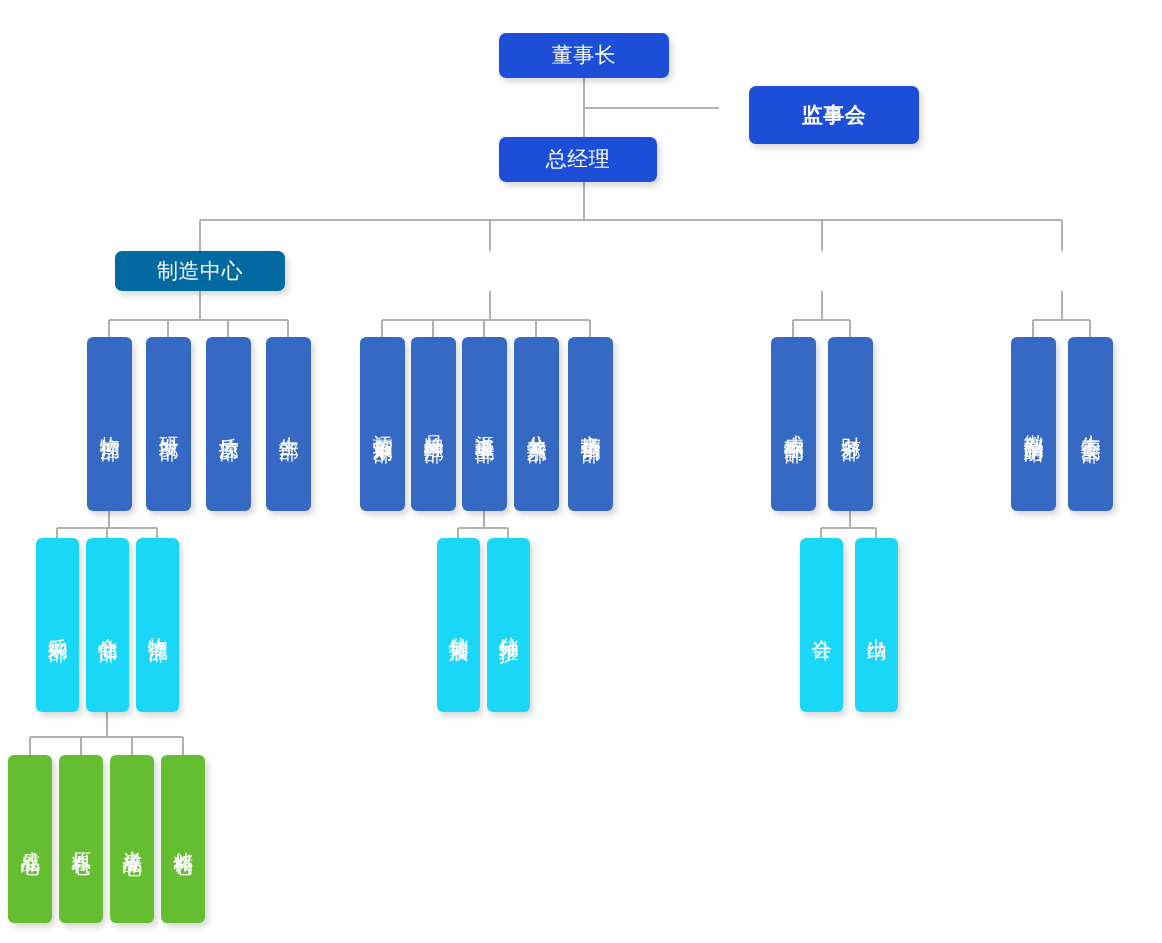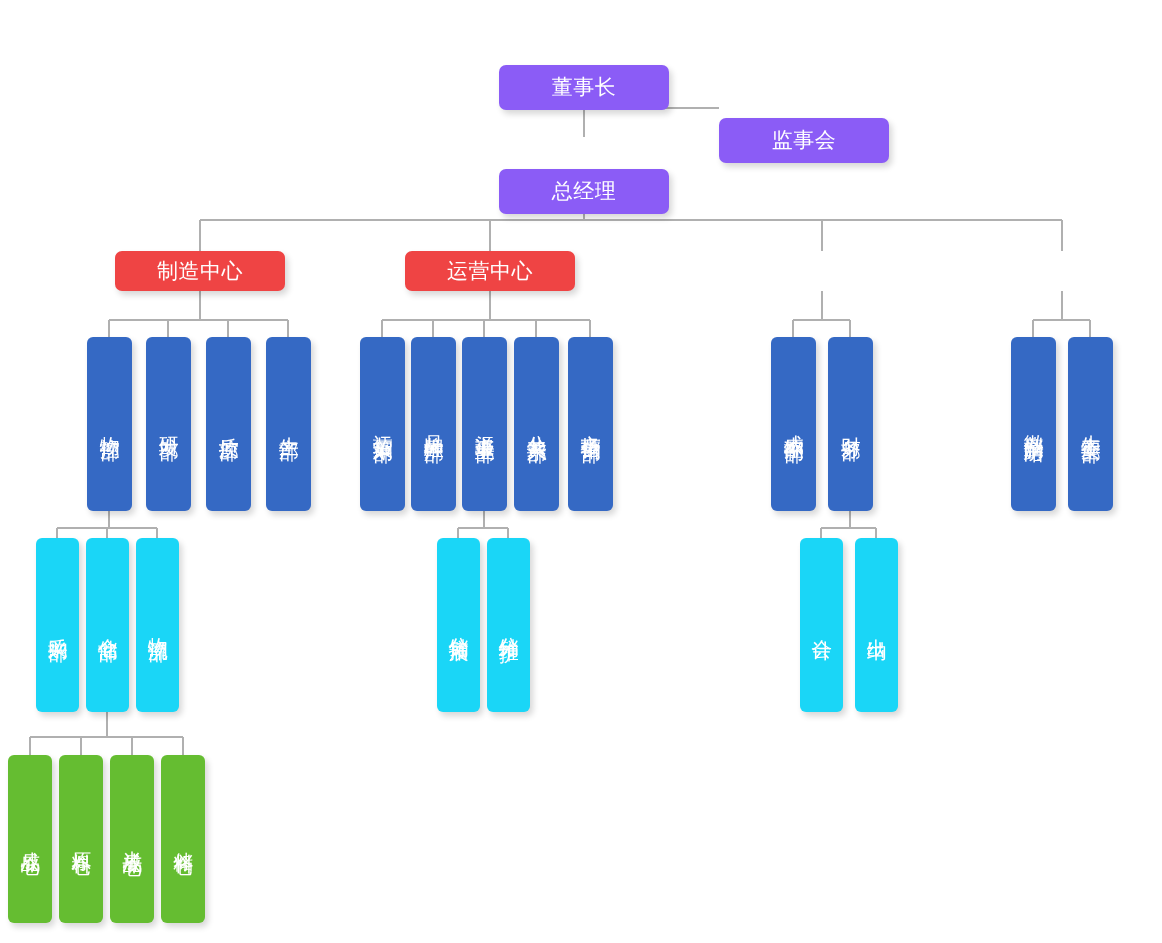--- a/index.html
+++ b/index.html
@@ -45,22 +45,22 @@
     font-size: 21px;
   }
   
   .node.v {
     font-size: 20px;
     writing-mode: vertical-rl;
     text-orientation: upright;
     letter-spacing: 2px;
     padding: 4px 0;
   }
-  .lv-red    { background: #8b5cf6; margin-top: 32px; }
-  .lv-orange { background: #ef4444; }
+  .lv-red    { background: #1d4ed8; }
+  .lv-orange { background: #0369a1; }
   .lv-blue   { background: #3569c4; }
   .lv-cyan   { background: #1ad6f7; }
   .lv-green  { background: #65bd31; }
 
   .node.v.lv-blue  { border-radius: 6px; }
   .node.v.lv-cyan  { border-radius: 6px; }
   .node.v.lv-green { border-radius: 6px; }
 </style>
 </head>
 <body>
@@ -127,33 +127,30 @@
       <path d="M30,737 L30,755"></path>
       <path d="M81,737 L81,755"></path>
       <path d="M132,737 L132,755"></path>
       <path d="M183,737 L183,755"></path>
     </g>
   </svg>
 
   <div class="node h lv-red" style="left:499px;top:33px;width:170px;height:45px;">
     <span>董事长</span>
   </div>
-  <div class="node h lv-red" style="left:719px;top:86px;width:170px;height:45px;">
+  <div class="node h lv-red" style="left:749px;top:86px;width:170px;height:58px;font-weight:bold;">
     <span>监事会</span>
   </div>
-  <div class="node h lv-red" style="left:499px;top:137px;width:170px;height:45px;font-family:Liberation Serif, serif;">
+  <div class="node h lv-red" style="left:499px;top:137px;width:158px;height:45px;font-family:Liberation Serif, serif;">
     <span>总经理</span>
   </div>
 
   <div class="node h lv-orange" style="left:115px;top:251px;width:170px;height:40px;">
     <span>制造中心</span>
   </div>
-  <div class="node h lv-orange" style="left:405px;top:251px;width:170px;height:40px;">
-    <span>运营中心</span>
-  </div>
 
   <div class="node v lv-blue" style="left:87px;top:337px;width:45px;height:174px;">
     <span>物控部</span>
   </div>
   <div class="node v lv-blue" style="left:146px;top:337px;width:45px;height:174px;">
     <span>研发部</span>
   </div>
   <div class="node v lv-blue" style="left:206px;top:337px;width:45px;height:174px;">
     <span>质控部</span>
   </div>

